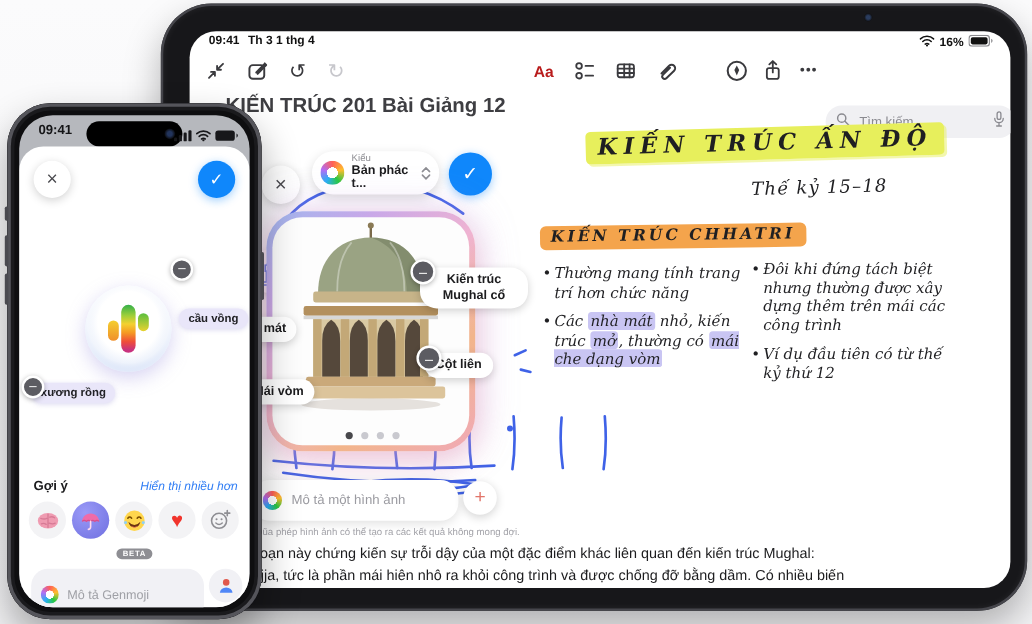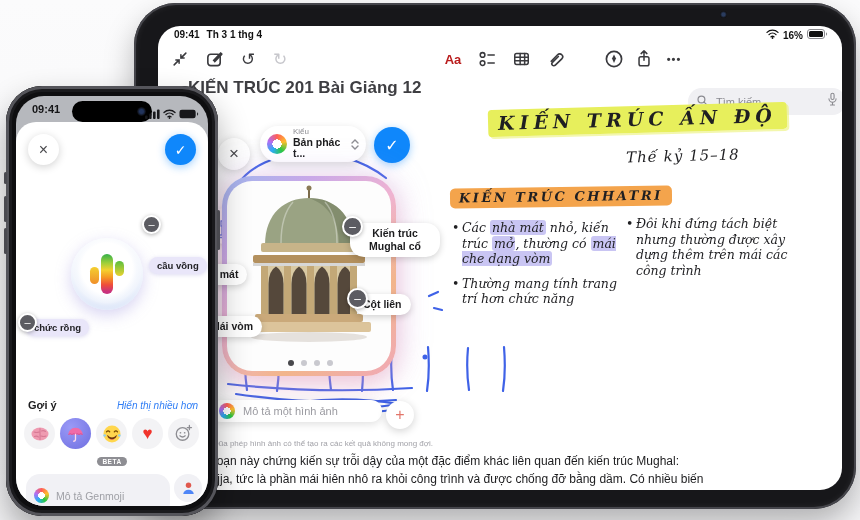--- a/index.html
+++ b/index.html
@@ -66,21 +66,21 @@
        padding:4px 9px;z-index:4;text-align:center;line-height:13px;white-space:nowrap;}
   .tag.two-line{white-space:normal;width:78px;border-radius:14px;padding:4px 6px;}
   .minus-btn{position:absolute;width:17px;height:17px;border-radius:50%;background:#5c5c62;border:2px solid #fff;
        color:#fff;display:flex;align-items:center;justify-content:center;font-size:12px;line-height:1;z-index:5;
        box-shadow:0 1px 4px rgba(0,0,0,.3);box-sizing:content-box;}
   .thumb-pill{position:absolute;left:56px;top:182px;width:26px;height:36px;background:#fff;border-radius:9px;
        box-shadow:0 2px 6px rgba(0,0,0,.2);z-index:2;display:flex;align-items:center;justify-content:center;}
   .dots{position:absolute;left:130px;top:334px;display:flex;gap:7px;z-index:4;}
   .dots i{width:6px;height:6px;border-radius:50%;background:#c9c9cf;}
   .dots i.on{background:#48484c;}
-  .prompt-pill{position:absolute;left:52px;top:374px;width:172px;height:22px;background:#fff;border-radius:15px;
+  .prompt-pill{position:absolute;left:52px;top:374px;width:172px;height:34px;background:#fff;border-radius:15px;
        box-shadow:0 2px 9px rgba(0,0,0,.13);display:flex;align-items:center;gap:6px;padding:0 9px;box-sizing:border-box;z-index:4;}
   .prompt-pill input{border:none;outline:none;background:transparent;font-size:11px;flex:1;min-width:0;font-family:inherit;}
   .prompt-pill input::placeholder{color:#9b9ba1;}
   .plus-btn{left:228px;top:375px;width:28px;height:28px;font-size:16px;color:#e2756a;z-index:4;}
   .pad-warning{position:absolute;left:46px;top:413px;font-size:8px;color:#a2a2a8;display:flex;align-items:center;gap:3px;z-index:4;}
   .pad-warning i{width:6px;height:6px;border-radius:50%;background:#85858b;display:inline-block;}
   .pad-para{position:absolute;left:46px;top:427px;width:612px;font-size:12px;line-height:17.5px;color:#1c1c1e;}
   
   .iphone{position:absolute;left:6px;top:86px;width:212px;height:430px;background:#0e0e10;border-radius:36px;
       box-shadow:0 16px 32px rgba(0,0,0,.32), inset 0 0 0 3px #55555b, inset 0 0 0 6px #1a1a1d;z-index:10;}
@@ -235,25 +235,26 @@
     <div class="note-title">KIẾN TRÚC 201 Bài Giảng 12</div>
 
     <div class="hw hw-h1">
       <span class="hl-yellow">KIẾN TRÚC ẤN ĐỘ</span>
     </div>
     <div class="hw hw-sub">Thế kỷ 15–18</div>
     <div class="hw hw-h2">
       <span class="hl-orange">KIẾN TRÚC CHHATRI</span>
     </div>
     <div class="hw hw-col col-left">
+      <div class="bullet"><span>Thường mang tính trang trí hơn chức năng</span></div>
       <div class="bullet"><span>Các </span><span class="hl">nhà mát</span><span> nhỏ, kiến trúc </span><span class="hl">mở</span><span>, thường có </span><span class="hl">mái che dạng vòm</span></div>
-      <div class="bullet"><span>Thường mang tính trang trí hơn chức năng</span></div>
     </div>
     <div class="hw hw-col col-right">
       <div class="bullet"><span>Đôi khi đứng tách biệt nhưng thường được xây dựng thêm trên mái các công trình</span></div>
+      <div class="bullet"><span>Ví dụ đầu tiên có từ thế kỷ thứ 12</span></div>
     </div>
 
     <svg class="sketch" width="340" height="320" viewBox="0 0 340 320">
       <g stroke="#2f55e6" stroke-width="2.2" fill="none" stroke-linecap="round" opacity=".92">
         <path d="M30 58 C55 22 130 14 178 52"></path>
         <path d="M92 26 q4 -22 13 -6 q4 9 -7 10"></path>
         <path d="M221 170 l9 -4 M226 182 l8 2"></path>
         <path d="M38 222 q-2 22 1 42 M70 221 q2 24 -1 44 M122 222 q-2 22 1 42 M154 221 q2 24 0 44 M184 222 q-2 22 1 42 M220 221 q2 24 -1 44 M260 222 q-2 22 1 42 M296 221 q2 24 -1 44"></path>
         <path d="M20 258 q90 10 184 4"></path>
         <path d="M28 268 q80 12 160 6"></path>
@@ -405,21 +406,21 @@
           </div>
         </div>
 
         <div class="minus-btn gm-minus" style="left:126px;top:93px;">
             <span>–</span>
           </div>
         <div class="gm-tag" style="left:133px;top:99px;margin-top:36px;">cầu vồng</div>
         <div class="minus-btn gm-minus" style="left:2px;top:191px;">
             <span>–</span>
           </div>
-        <div class="gm-tag" style="left:10px;top:197px;">chức rồng</div>
+        <div class="gm-tag" style="left:10px;top:197px;">xương rồng</div>
 
         <div class="suggest-title">Gợi ý</div>
         <div class="show-more">Hiển thị nhiều hơn</div>
 
         <div class="emoji-row">
           <div class="emoji-cell">
             <svg width="20" height="16" viewBox="0 0 20 16">
               <ellipse cx="10" cy="8" rx="8.5" ry="6.5" fill="#ef9bb1"></ellipse>
               <path d="M10 2.5 V13.5 M4 6 q3 1 5 0 M11 10 q3 1 5 0 M4.5 10.5 q2 -1 4 .5 M11.5 5 q2 -1 4 .5" stroke="#d77a95" stroke-width="1.1" fill="none" stroke-linecap="round"></path>
             </svg>

